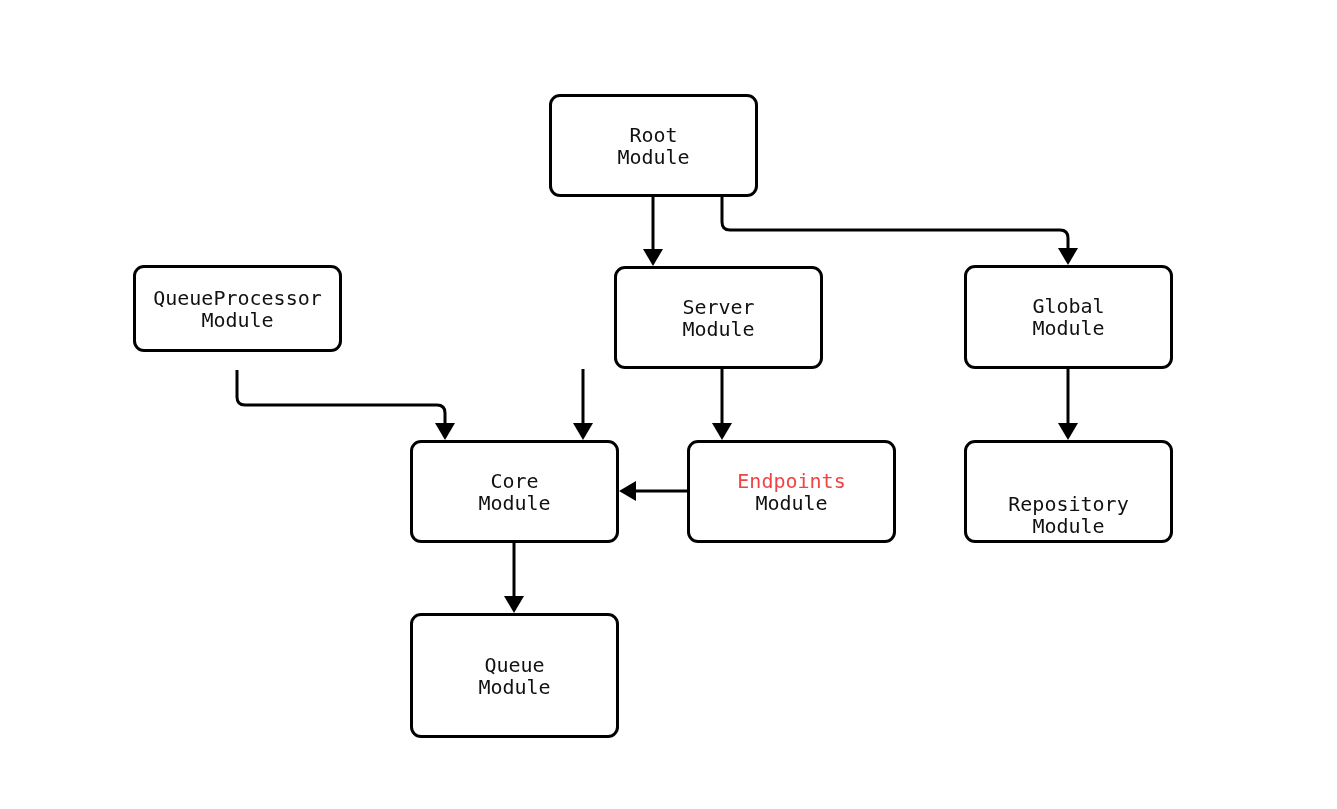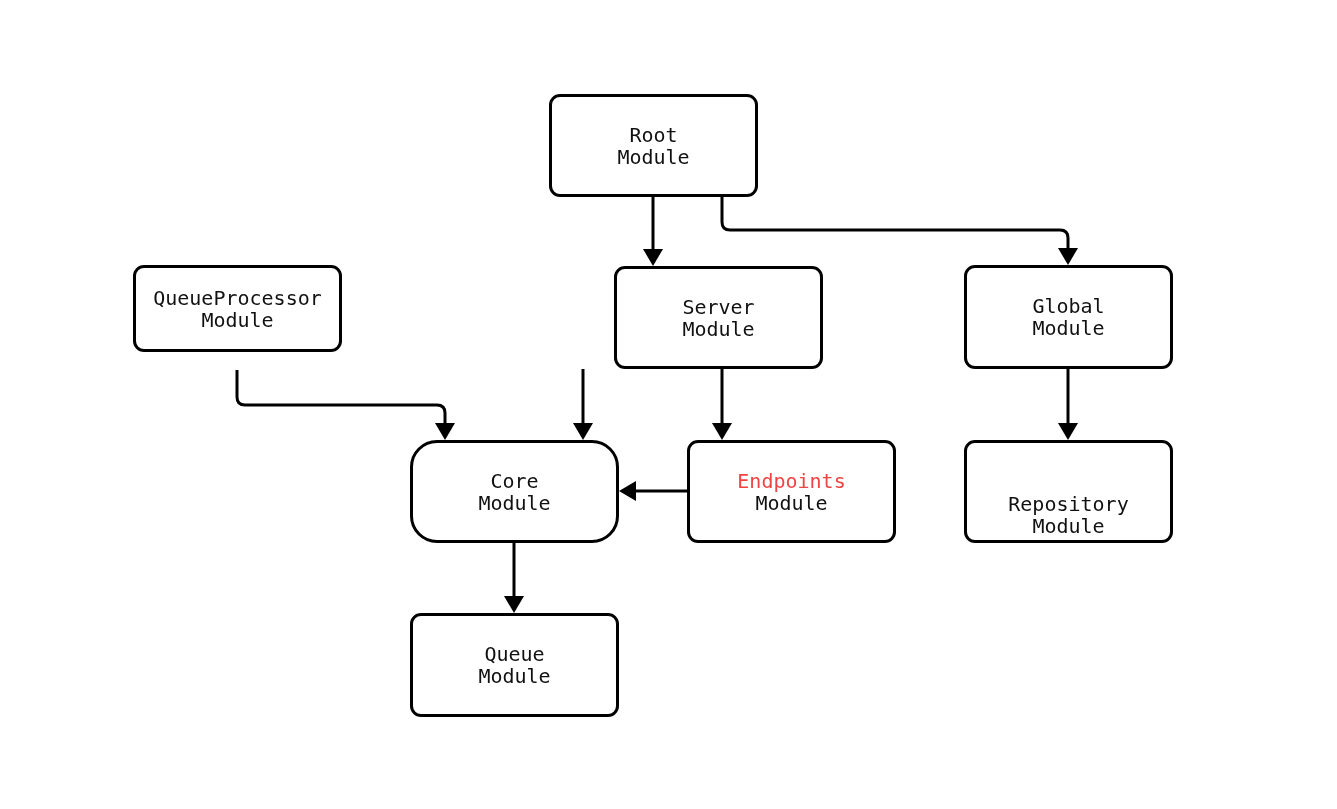--- a/index.html
+++ b/index.html
@@ -87,31 +87,31 @@
         <div class="node-label" style="color: rgb(17, 17, 17);">Module</div>
       </div>
       <div class="node" style="left: 566px; top: 266px; width: 209px; height: 103px; border-color: rgb(0, 0, 0); margin-left: 48px;">
         <div class="node-label" style="color: rgb(17, 17, 17);">Server</div>
         <div class="node-label" style="color: rgb(17, 17, 17);">Module</div>
       </div>
       <div class="node" style="left: 964px; top: 265px; width: 209px; height: 104px; border-color: rgb(0, 0, 0);">
         <div class="node-label" style="color: rgb(17, 17, 17);">Global</div>
         <div class="node-label" style="color: rgb(17, 17, 17);">Module</div>
       </div>
-      <div class="node" style="left: 410px; top: 440px; width: 209px; height: 103px; border-color: rgb(0, 0, 0); border-radius: 27px;">
+      <div class="node" style="left: 410px; top: 440px; width: 209px; height: 103px; border-color: rgb(0, 0, 0);">
         <div class="node-label" style="color: rgb(17, 17, 17);">Core</div>
         <div class="node-label" style="color: rgb(17, 17, 17);">Module</div>
       </div>
       <div class="node" style="left: 687px; top: 440px; width: 209px; height: 103px; border-color: rgb(0, 0, 0);">
         <div class="node-label" style="color: #ef4444;">Endpoints</div>
         <div class="node-label" style="color: rgb(17, 17, 17);">Module</div>
       </div>
       <div class="node" style="left: 964px; top: 440px; width: 209px; height: 103px; border-color: rgb(0, 0, 0);">
         <div class="node-label" style="color: rgb(17, 17, 17); margin-top: 47px;">Repository</div>
         <div class="node-label" style="color: rgb(17, 17, 17);">Module</div>
       </div>
-      <div class="node" style="left: 410px; top: 613px; width: 209px; height: 104px; border-color: rgb(0, 0, 0);">
+      <div class="node" style="left: 410px; top: 613px; width: 209px; height: 125px; border-color: rgb(0, 0, 0);">
         <div class="node-label" style="color: rgb(17, 17, 17);">Queue</div>
         <div class="node-label" style="color: rgb(17, 17, 17);">Module</div>
       </div>
     </div>
 
 </div>
 
 </body></html>

